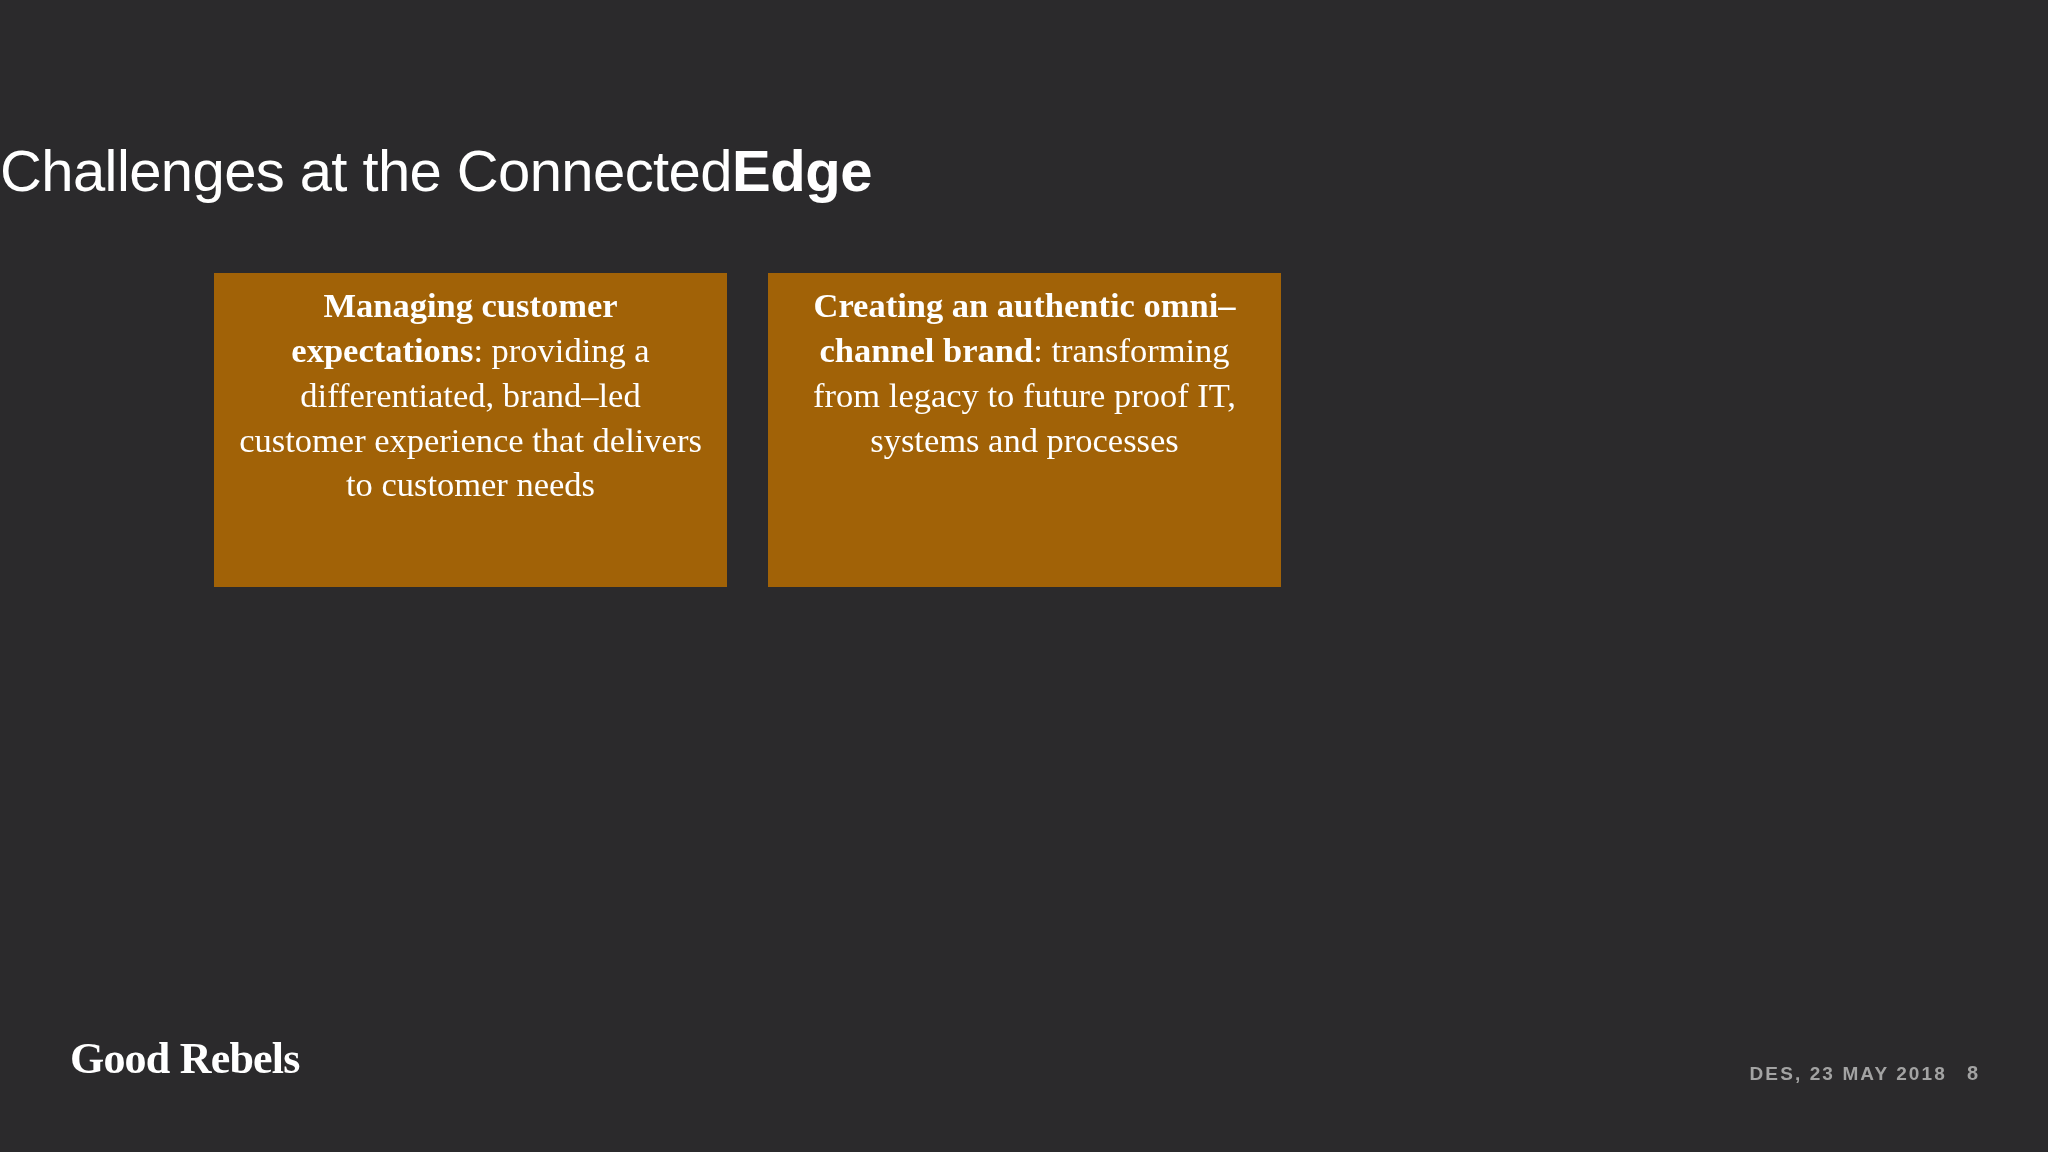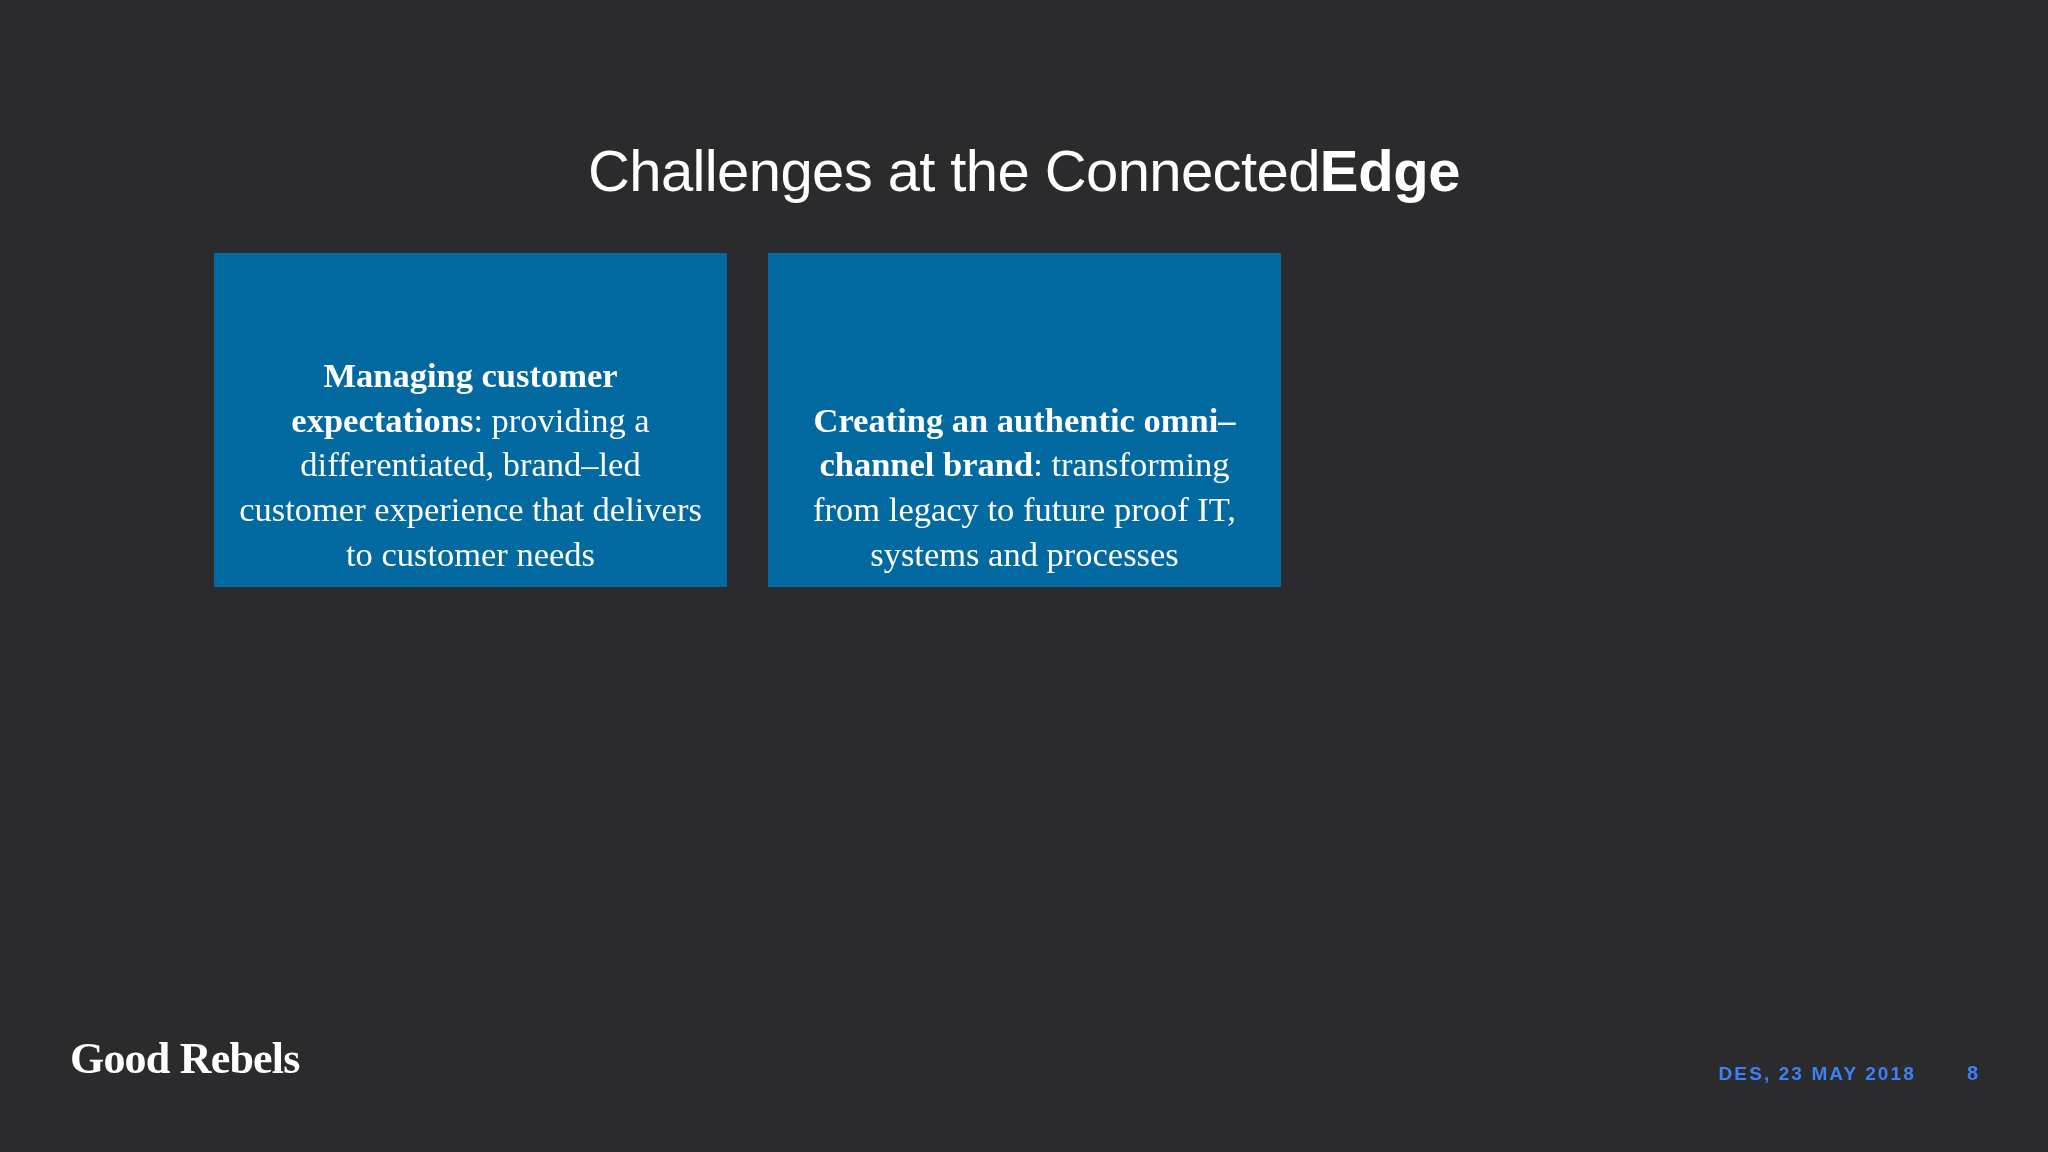--- a/index.html
+++ b/index.html
@@ -17,21 +17,20 @@
     font-family: "Liberation Sans", sans-serif;
     -webkit-font-smoothing: antialiased;
   }
 
   
   #slide-title {
     position: absolute;
     left: 0;
     top: 102px;
     width: 2048px;
-    text-align: center;
     color: #ffffff;
     font-family: "Liberation Sans", sans-serif;
     font-size: 58px;
     font-weight: 400;
     letter-spacing: -0.6px;
     line-height: 1.05;
     white-space: nowrap;
   }
   #slide-title .title-regular {
     font-weight: 400;
@@ -48,26 +47,27 @@
     top: 253px;
     width: 1621px;
     height: 707px;
     display: grid;
     grid-template-columns: 513px 513px 513px;
     grid-template-rows: 334px 335px;
     column-gap: 41px;
     row-gap: 38px;
   }
   .card {
-    background: #0369a1;
+    background: #a16207;
     display: flex;
-    align-items: flex-end;
+    align-items: flex-start;
     justify-content: center;
     padding: 10px 22px;
     box-sizing: border-box;
+    margin-top: 20px;
   }
   .card-text {
     font-family: "Liberation Serif", "DejaVu Serif", serif;
     color: #ffffff;
     font-size: 34.5px;
     line-height: 1.30;
     text-align: center;
     width: 100%;
   }
   .card-text .lead {
@@ -89,22 +89,22 @@
     letter-spacing: -0.8px;
     line-height: 1;
     white-space: nowrap;
   }
   #footer-meta {
     position: absolute;
     right: 70px;
     top: 1063px;
     display: flex;
     align-items: center;
-    gap: 51px;
-    color: #3b82f6;
+    gap: 20px;
+    color: #a3a3a3;
     font-family: "Liberation Sans", sans-serif;
     font-size: 19px;
     font-weight: 700;
     letter-spacing: 2.1px;
     line-height: 1;
     white-space: nowrap;
   }
   #footer-page {
     letter-spacing: 0;
     font-size: 20px;

